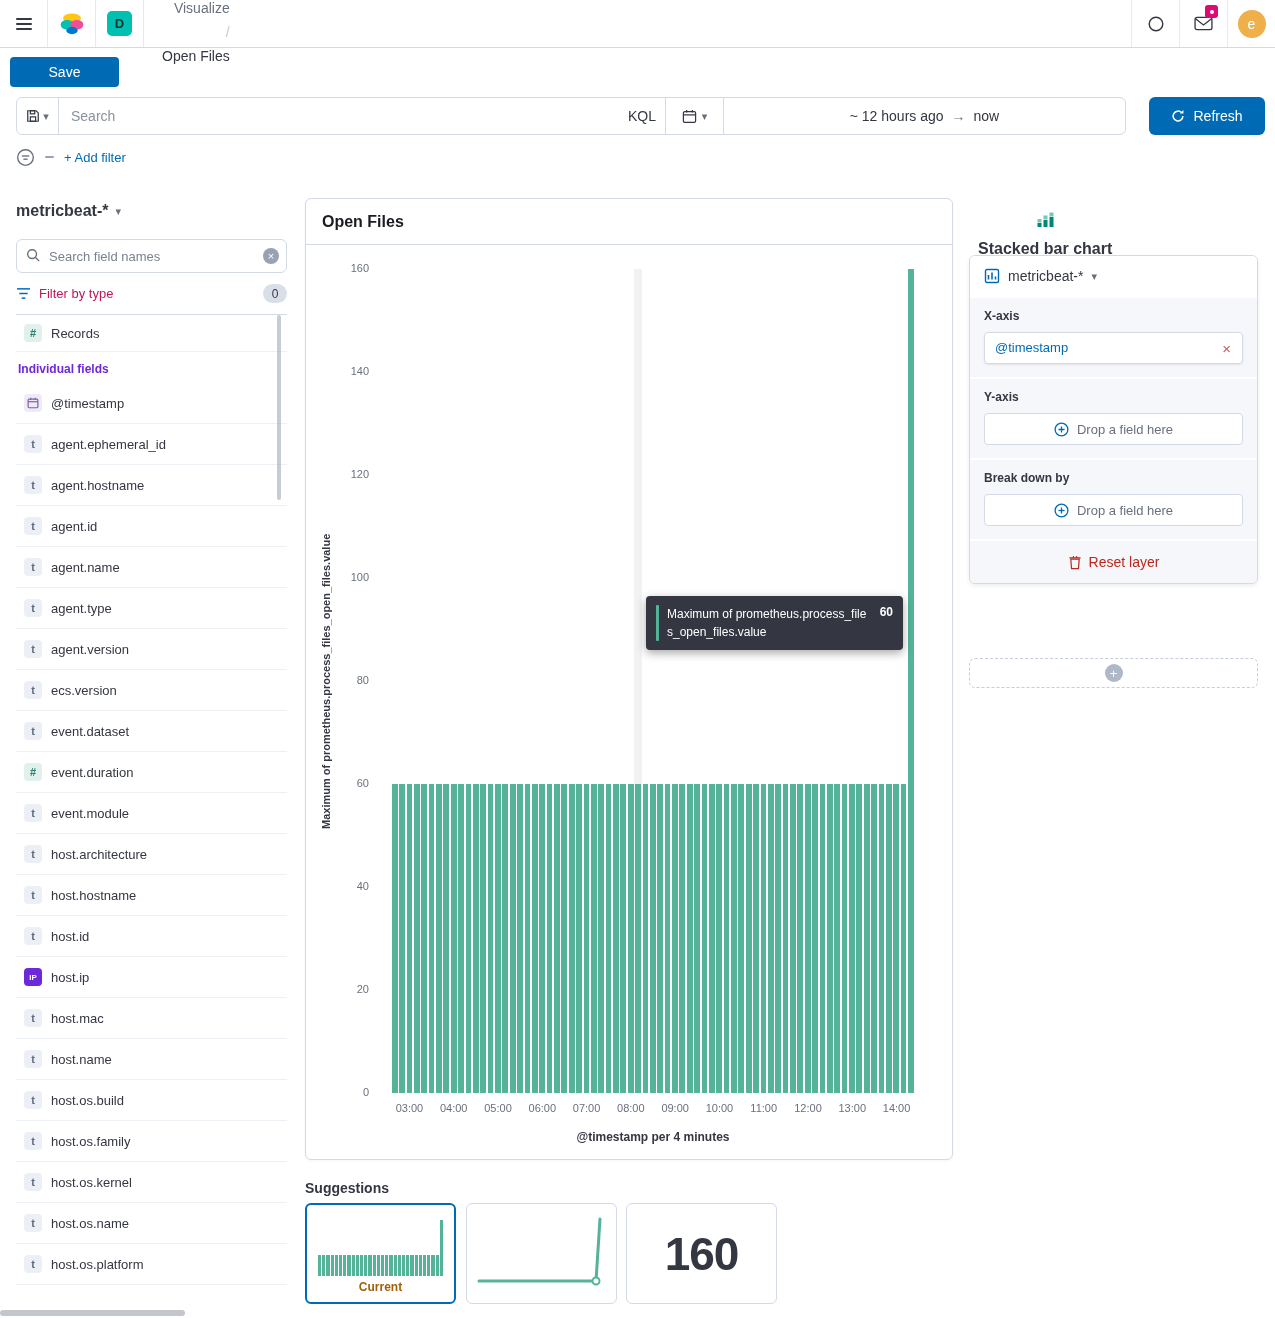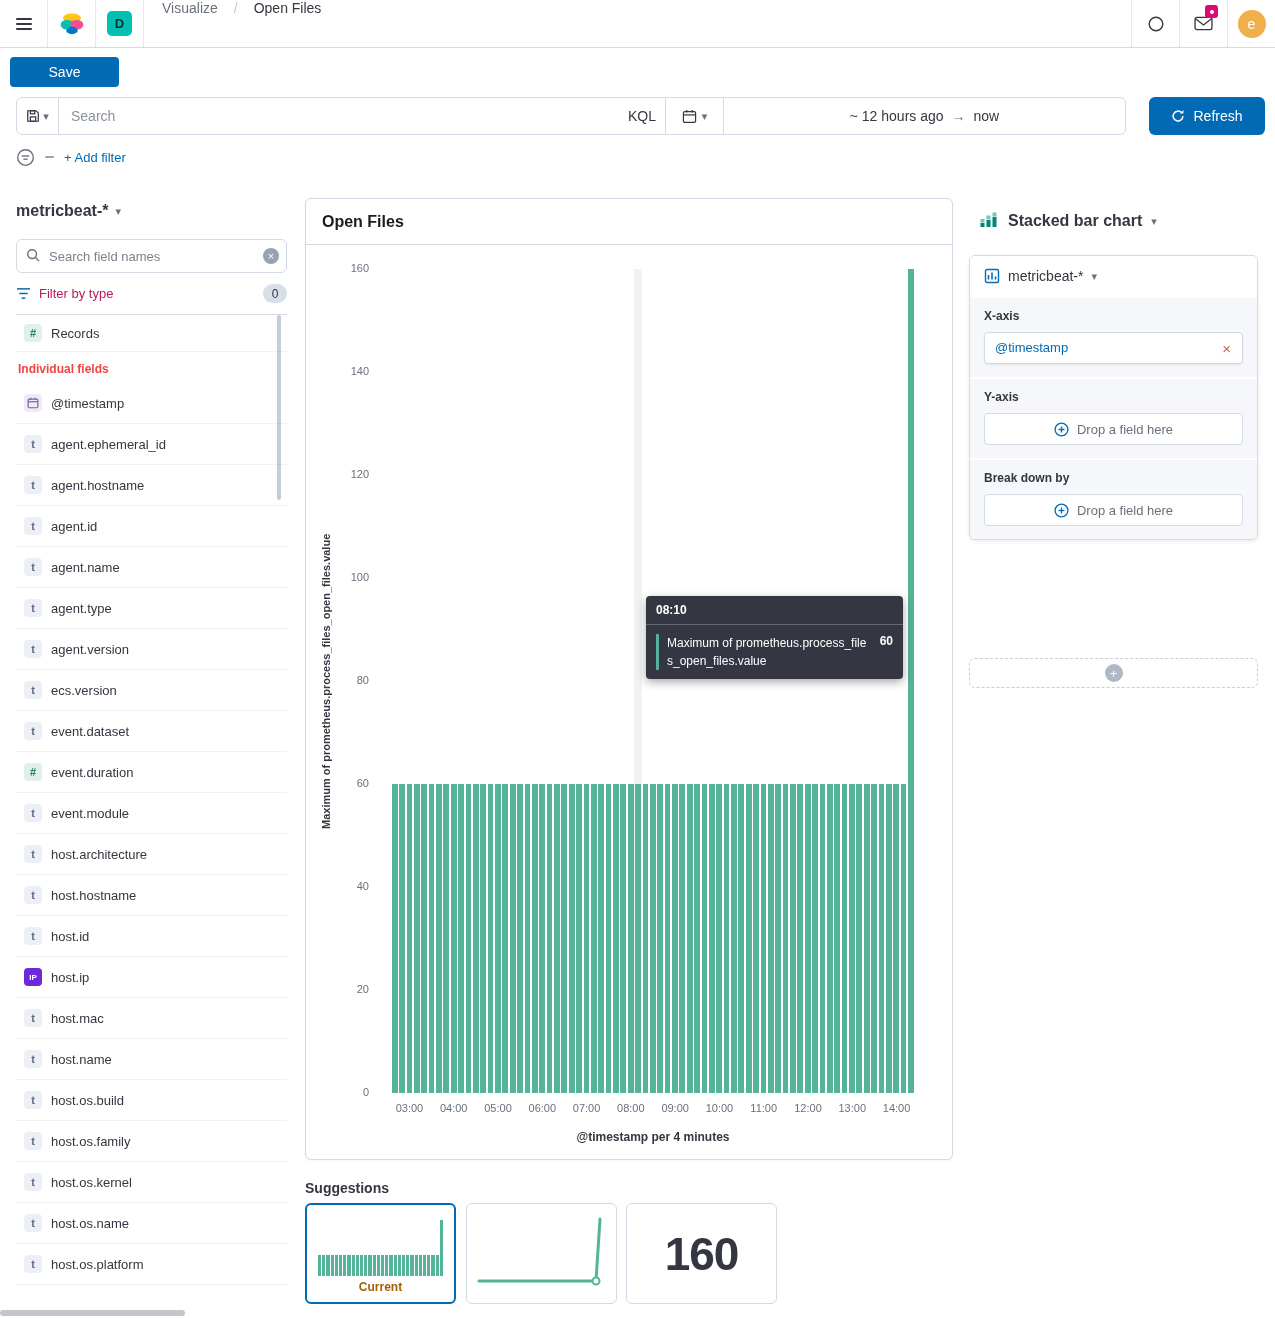--- a/index.html
+++ b/index.html
@@ -11,21 +11,21 @@
   }
   
   .header { position:absolute; top:0; left:0; right:0; height:48px; background:#fff;
             border-bottom:1px solid #D3DAE6; display:flex; align-items:stretch; z-index:20; }
   .header-left { display:flex; align-items:stretch; }
   .hseg { width:48px; display:flex; align-items:center; justify-content:center; border-right:1px solid #E4E9F2; cursor:pointer; }
   .hamburger { display:flex; flex-direction:column; gap:3px; }
   .hamburger span { display:block; width:16px; height:2px; background:#343741; border-radius:1px; }
   .space-badge { width:25px; height:25px; border-radius:5px; background:#00BFB3; color:#013330;
                  display:flex; align-items:center; justify-content:center; font-weight:700; font-size:13px; }
-  .breadcrumb { display:flex; align-items:flex-start; gap:16px; padding-left:18px; font-size:14px; }
+  .breadcrumb { display:flex; align-items:flex-end; gap:8px; padding-left:18px; font-size:14px;flex-direction:column; }
   .crumb-muted { color:#69707D; cursor:pointer; }
   .crumb-sep { color:#C2C9D4; }
   .crumb-current { color:#343741; }
   .header-right { margin-left:auto; display:flex; align-items:stretch; }
   .hicon { width:48px; display:flex; align-items:center; justify-content:center; border-left:1px solid #E4E9F2; position:relative; cursor:pointer; }
   .notif-badge { position:absolute; top:5px; right:9px; min-width:13px; height:13px; background:#DD0A73;
                  border-radius:3px; display:flex; align-items:center; justify-content:center; }
   .notif-dot { width:4px; height:4px; background:#fff; border-radius:50%; }
   .avatar { width:28px; height:28px; border-radius:50%; background:#EFB04C; color:#fff;
             display:flex; align-items:center; justify-content:center; font-size:14px; font-weight:500; }
@@ -71,21 +71,21 @@
   .field-row { display:flex; align-items:center; gap:9px; height:41px; padding-left:8px; border-bottom:1px solid #EDF0F5;
                cursor:pointer; background:#fff; }
   .records-row { height:37px; }
   .fi { width:18px; height:18px; border-radius:4px; display:flex; align-items:center; justify-content:center;
         font-size:11px; font-weight:700; flex:none; }
   .fi-string { background:#ECF0F6; color:#5E6A81; }
   .fi-number { background:#E0F1EC; color:#2E7D6F; }
   .fi-ip { background:#6d28d9; color:#fff; font-size:8px; letter-spacing:0; }
   .fi-date { background:#EFEAF6; }
   .field-name { font-size:13px; color:#343741; }
-  .section-subhead { font-size:12px; font-weight:700; color:#ef4444; padding:10px 0 7px 2px; }
+  .section-subhead { font-size:12px; font-weight:700; color:#6d28d9; padding:10px 0 7px 2px; }
   .sidebar-scrollbar { position:absolute; left:277px; top:315px; width:4px; height:185px; background:#98A2B3;
                        border-radius:2px; opacity:.55; cursor:pointer; }
   
   .chart-card { position:absolute; left:305px; top:198px; width:648px; height:962px; background:#fff;
                 border:1px solid #D3DAE6; border-radius:6px; box-shadow:0 1px 3px rgba(0,0,0,0.04); }
   .panel-title { height:46px; border-bottom:1px solid #D3DAE6; display:flex; align-items:center; padding-left:16px;
                  font-size:16px; font-weight:700; color:#1A1C21; }
   .chart-area { position:absolute; top:47px; left:0; right:0; bottom:0; }
   #ylabel { position:absolute; left:14px; top:23px; height:824px; display:flex; align-items:center; justify-content:center;
             writing-mode:vertical-rl; transform:rotate(180deg); font-size:11px; font-weight:700; color:#343741; }
@@ -100,21 +100,21 @@
   .xtick { position:absolute; transform:translateX(-50%); font-size:11px; color:#69707D; white-space:nowrap; }
   #xlabel { position:absolute; left:85px; top:884px; width:524px; text-align:center; font-size:12px; font-weight:700; color:#343741; }
   .chart-tooltip { position:absolute; left:340px; top:350px; width:257px; background:#343741; border-radius:4px;
                    box-shadow:0 3px 10px rgba(0,0,0,0.35); color:#fff; z-index:6; }
   .tooltip-header { padding:7px 10px; font-size:12px; font-weight:700; border-bottom:1px solid rgba(255,255,255,0.25); }
   .tooltip-body { display:flex; padding:9px 10px; gap:8px; }
   .tooltip-marker { width:3px; background:#54B399; border-radius:1px; flex:none; align-self:stretch; }
   .tooltip-label { flex:1; font-size:12px; line-height:1.5; word-break:break-all; }
   .tooltip-value { font-size:12px; font-weight:700; }
   
-  .chart-type-row { position:absolute; left:978px; top:211px; display:flex; align-items:center; gap:9px; cursor:pointer; }
+  .chart-type-row { position:absolute; left:978px; top:211px; display:flex; align-items:center; gap:9px; cursor:pointer;flex-direction:column; }
   .chart-type-label { font-size:16px; font-weight:700; color:#343741; }
   .layer-card { position:absolute; left:969px; top:255px; width:289px; background:#fff; border:1px solid #D3DAE6;
                 border-radius:6px; box-shadow:0 2px 4px rgba(0,0,0,0.07); overflow:hidden; }
   .layer-header { display:flex; align-items:center; gap:8px; padding:12px 14px; background:#fff; cursor:pointer; }
   .layer-ip { font-size:14px; color:#343741; }
   .dim-section { background:#F5F7FA; padding:11px 14px 13px; border-top:2px solid #fff; }
   .dim-label { font-size:12px; font-weight:700; color:#343741; margin-bottom:9px; }
   .dim-pill { background:#fff; border:1px solid #D3DAE6; border-radius:4px; box-shadow:0 1px 2px rgba(0,0,0,0.08);
               display:flex; align-items:center; padding:0 8px 0 10px; min-height:32px; cursor:grab; }
   .dim-pill-text { flex:1; font-size:13px; color:#006BB4; line-height:1.35; overflow:hidden; padding:5px 0; }
@@ -614,21 +614,20 @@
           <span class="xtick" style="left: 239.859px;">08:00</span>
           <span class="xtick" style="left: 284.141px;">09:00</span>
           <span class="xtick" style="left: 328.423px;">10:00</span>
           <span class="xtick" style="left: 372.704px;">11:00</span>
           <span class="xtick" style="left: 416.986px;">12:00</span>
           <span class="xtick" style="left: 461.268px;">13:00</span>
           <span class="xtick" style="left: 505.549px;">14:00</span>
         </div>
       <div id="xlabel">@timestamp per 4 minutes</div>
       <div class="chart-tooltip">
-        <div class="tooltip-header">08:10</div>
         <div class="tooltip-body">
           <div class="tooltip-marker"></div>
           <div class="tooltip-label">Maximum of prometheus.process_files_open_files.value</div>
           <div class="tooltip-value">60</div>
         </div>
       </div>
     </div>
   </div>
 
   <div class="chart-type-row">
@@ -681,20 +680,29 @@
       <div class="drop-btn">
         <svg width="15" height="15" viewBox="0 0 16 16">
           <circle cx="8" cy="8" r="6.8" fill="none" stroke="#006BB4" stroke-width="1.4"></circle>
           <line x1="8" y1="4.8" x2="8" y2="11.2" stroke="#006BB4" stroke-width="1.4"></line>
           <line x1="4.8" y1="8" x2="11.2" y2="8" stroke="#006BB4" stroke-width="1.4"></line>
         </svg>
         <span>Drop a field here</span>
       </div>
     </div>
 
+    <div class="reset-layer">
+      <svg width="14" height="15" viewBox="0 0 14 16">
+        <path d="M2.5 4.5h9l-.8 10h-7.4z" fill="none" stroke="#BD271E" stroke-width="1.3"></path>
+        <line x1="1" y1="3" x2="13" y2="3" stroke="#BD271E" stroke-width="1.3"></line>
+        <line x1="5" y1="3" x2="5.5" y2="1.2" stroke="#BD271E" stroke-width="1.3"></line>
+        <line x1="9" y1="3" x2="8.5" y2="1.2" stroke="#BD271E" stroke-width="1.3"></line>
+      </svg>
+      <span>Reset layer</span>
+    </div>
   </div>
 
   <div class="add-layer-box">
     <span class="add-layer-plus">+</span>
   </div>
 
   <div class="suggestions-title">Suggestions</div>
 
   <div class="sugg-card selected sugg-1">
     <div id="mini-bars">

